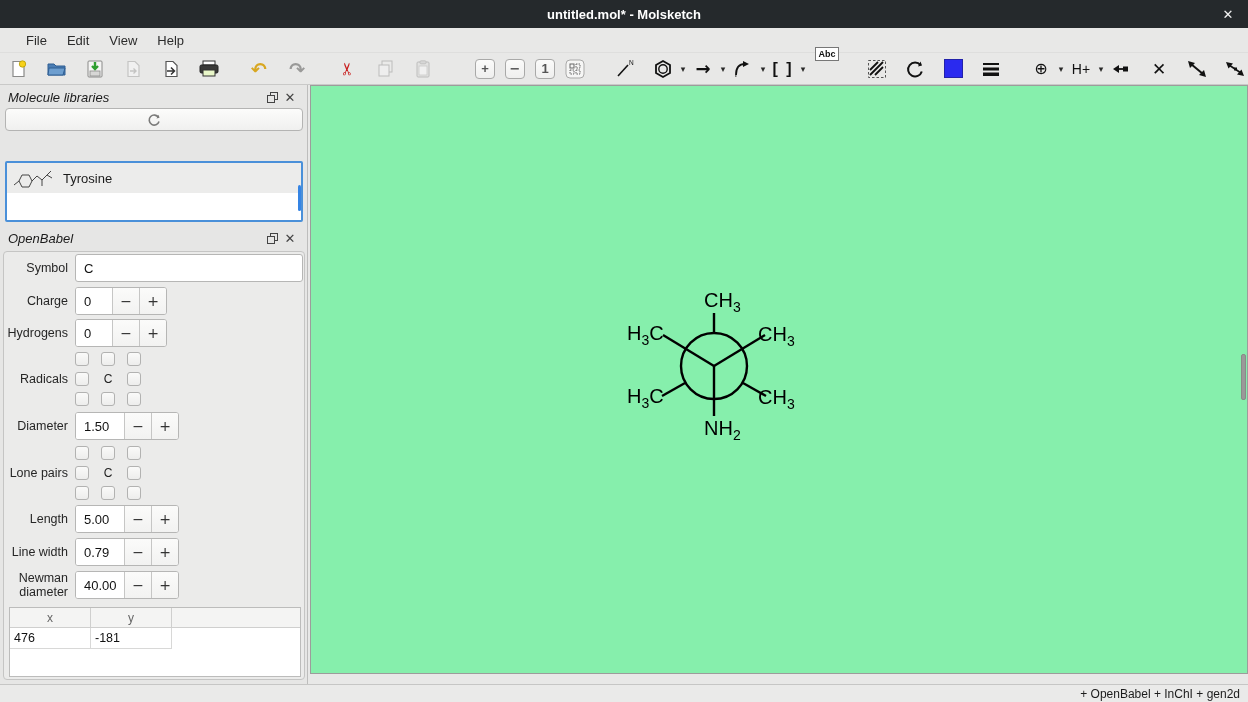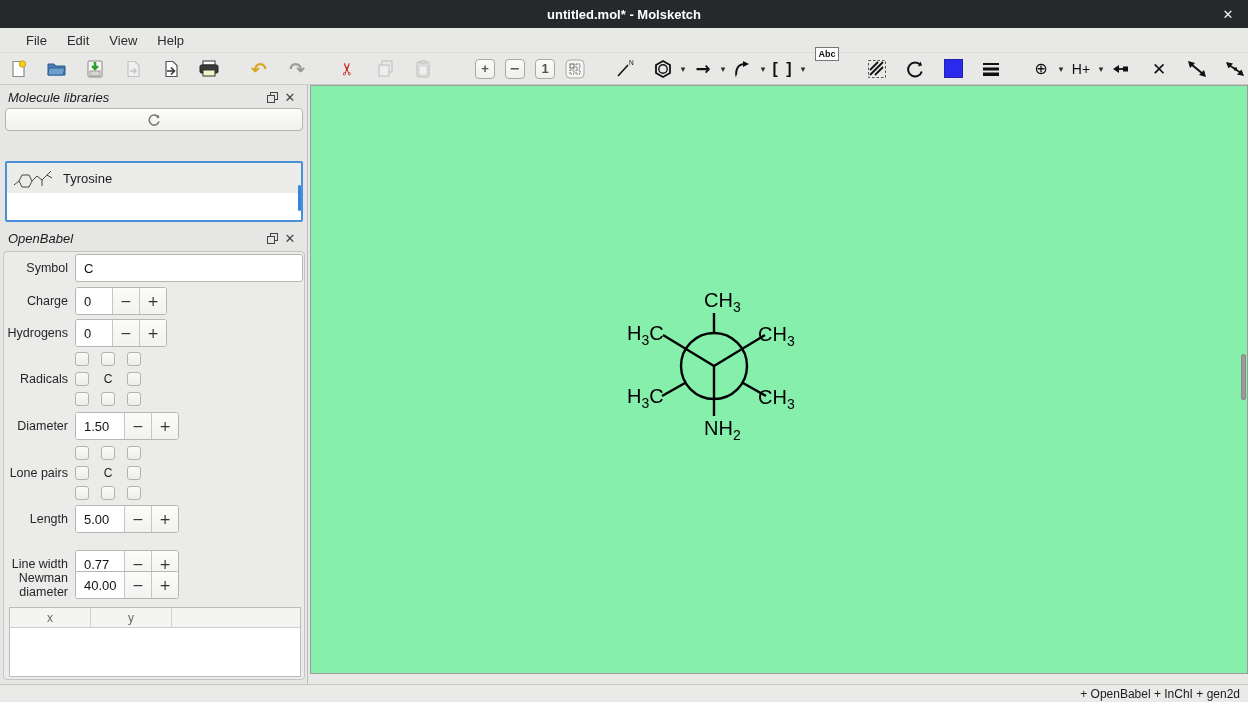--- a/index.html
+++ b/index.html
@@ -496,42 +496,46 @@
 
     <div class="prow" style="top:253px">
       <span class="plabel">Length</span>
       <div class="spin">
         <div class="spin-val w44">5.00</div>
         <div class="spin-btn">−</div>
         <div class="spin-btn">+</div>
       </div>
     </div>
 
-    <div class="prow" style="top:298px">
+    <div class="prow" style="top:286px">
       <span class="plabel">Line width</span>
       <div class="spin">
-        <div class="spin-val w44">0.77</div>
+        <div class="spin-val w44">0.79</div>
         <div class="spin-btn">−</div>
         <div class="spin-btn">+</div>
       </div>
     </div>
 
     <div class="prow" style="top:319px">
       <span class="plabel">Newman diameter</span>
       <div class="spin">
         <div class="spin-val w44">40.00</div>
         <div class="spin-btn">−</div>
         <div class="spin-btn">+</div>
       </div>
     </div>
 
     <div class="coords">
       <div class="hrow">
         <div class="hcell">x</div>
         <div class="hcell">y</div>
+      </div>
+      <div class="drow">
+        <div class="dcell">476</div>
+        <div class="dcell">-181</div>
       </div>
     </div>
 
   </div>
 </div>
 
 <div class="canvas">
   <svg width="938" height="599" viewBox="0 0 938 599">
     <g stroke="#000" stroke-width="2.4" fill="none">
       <circle cx="403" cy="280" r="33"></circle>

